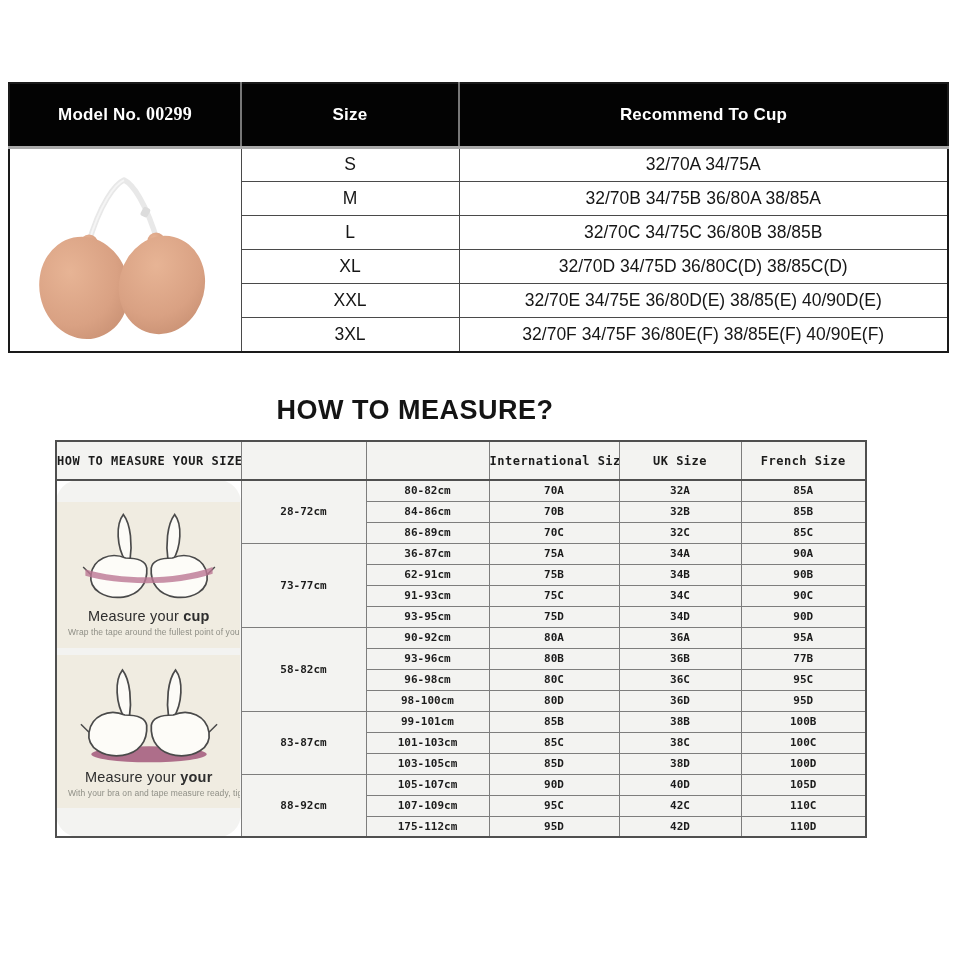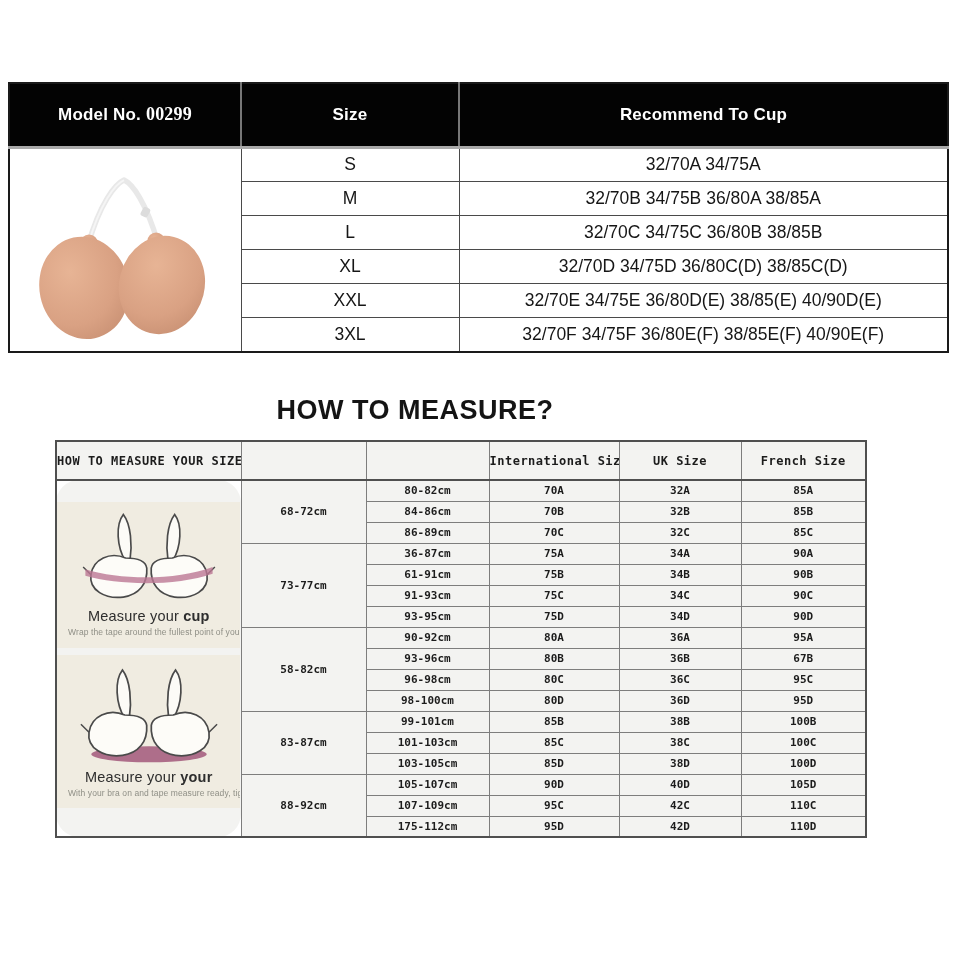--- a/index.html
+++ b/index.html
@@ -173,21 +173,21 @@
             <path d="M86,48 C94,35 95,15 88,6 C81,15 80,34 82,47" fill="#fcfbf7" stroke="#4a4a4a" stroke-width="1.5"></path>
             <path d="M44,45 C30,39 15,46 13,60 C11,74 26,82 42,80 C56,78 64,68 63,54 C62,47 54,45 44,45 Z" fill="#fdfcf8" stroke="#4a4a4a" stroke-width="1.5"></path>
             <path d="M86,45 C100,39 115,46 117,60 C119,74 104,82 88,80 C74,78 66,68 67,54 C68,47 76,45 86,45 Z" fill="#fdfcf8" stroke="#4a4a4a" stroke-width="1.5"></path>
             <path d="M13,60 L6,53 M117,60 L124,53" stroke="#4a4a4a" stroke-width="1.3"></path>
           </svg>
           <div class="card-title"><span>Measure your </span><b>your</b></div>
           <div class="card-caption">With your bra on and tape measure ready, tightly wrap a tape measure just below your bra band keeping it level.</div>
         </div>
 
       </td>
-      <td class="band-cell" rowspan="3">68-72cm</td>
+      <td class="band-cell" rowspan="3">28-72cm</td>
       <td>80-82cm</td>
       <td>70A</td>
       <td>32A</td>
       <td>85A</td>
     </tr>
     <tr>
       <td>84-86cm</td>
       <td>70B</td>
       <td>32B</td>
       <td>85B</td>
@@ -199,21 +199,21 @@
       <td>85C</td>
     </tr>
     <tr>
       <td class="band-cell" rowspan="4">73-77cm</td>
       <td>36-87cm</td>
       <td>75A</td>
       <td>34A</td>
       <td>90A</td>
     </tr>
     <tr>
-      <td>61-91cm</td>
+      <td>62-91cm</td>
       <td>75B</td>
       <td>34B</td>
       <td>90B</td>
     </tr>
     <tr>
       <td>91-93cm</td>
       <td>75C</td>
       <td>34C</td>
       <td>90C</td>
     </tr>
@@ -227,21 +227,21 @@
       <td class="band-cell" rowspan="4">58-82cm</td>
       <td>90-92cm</td>
       <td>80A</td>
       <td>36A</td>
       <td>95A</td>
     </tr>
     <tr>
       <td>93-96cm</td>
       <td>80B</td>
       <td>36B</td>
-      <td>67B</td>
+      <td>77B</td>
     </tr>
     <tr>
       <td>96-98cm</td>
       <td>80C</td>
       <td>36C</td>
       <td>95C</td>
     </tr>
     <tr>
       <td>98-100cm</td>
       <td>80D</td>

